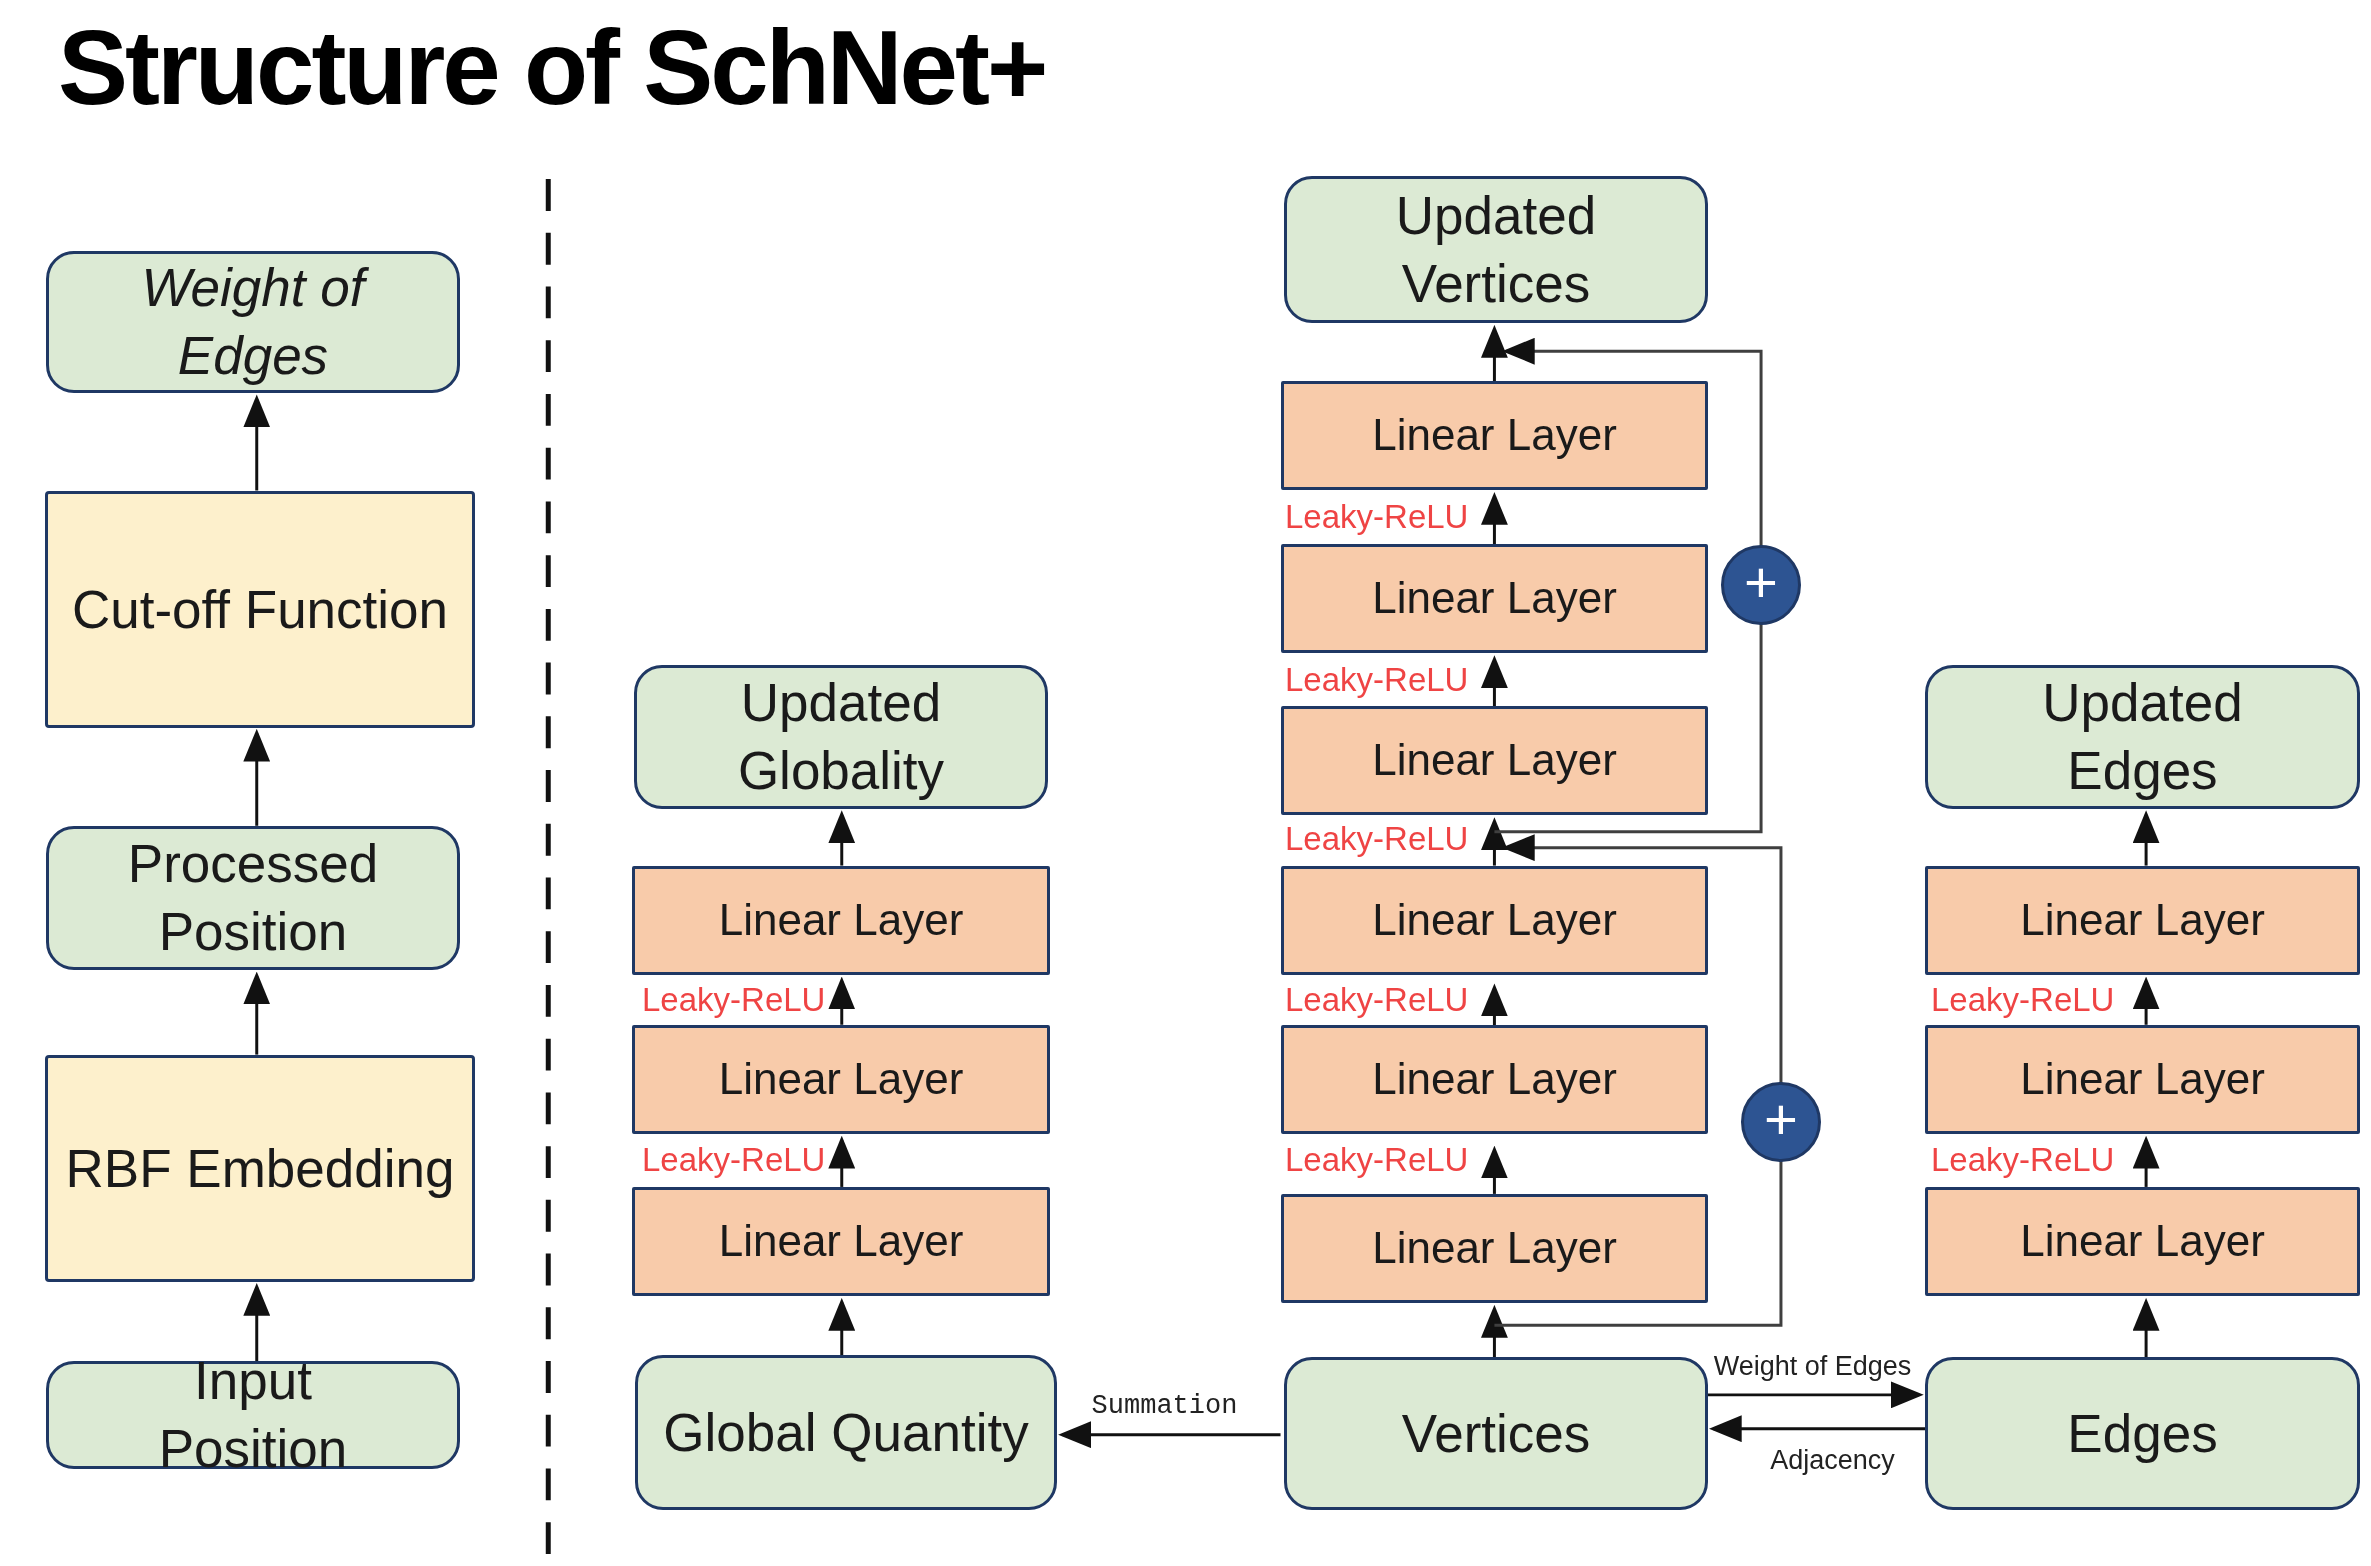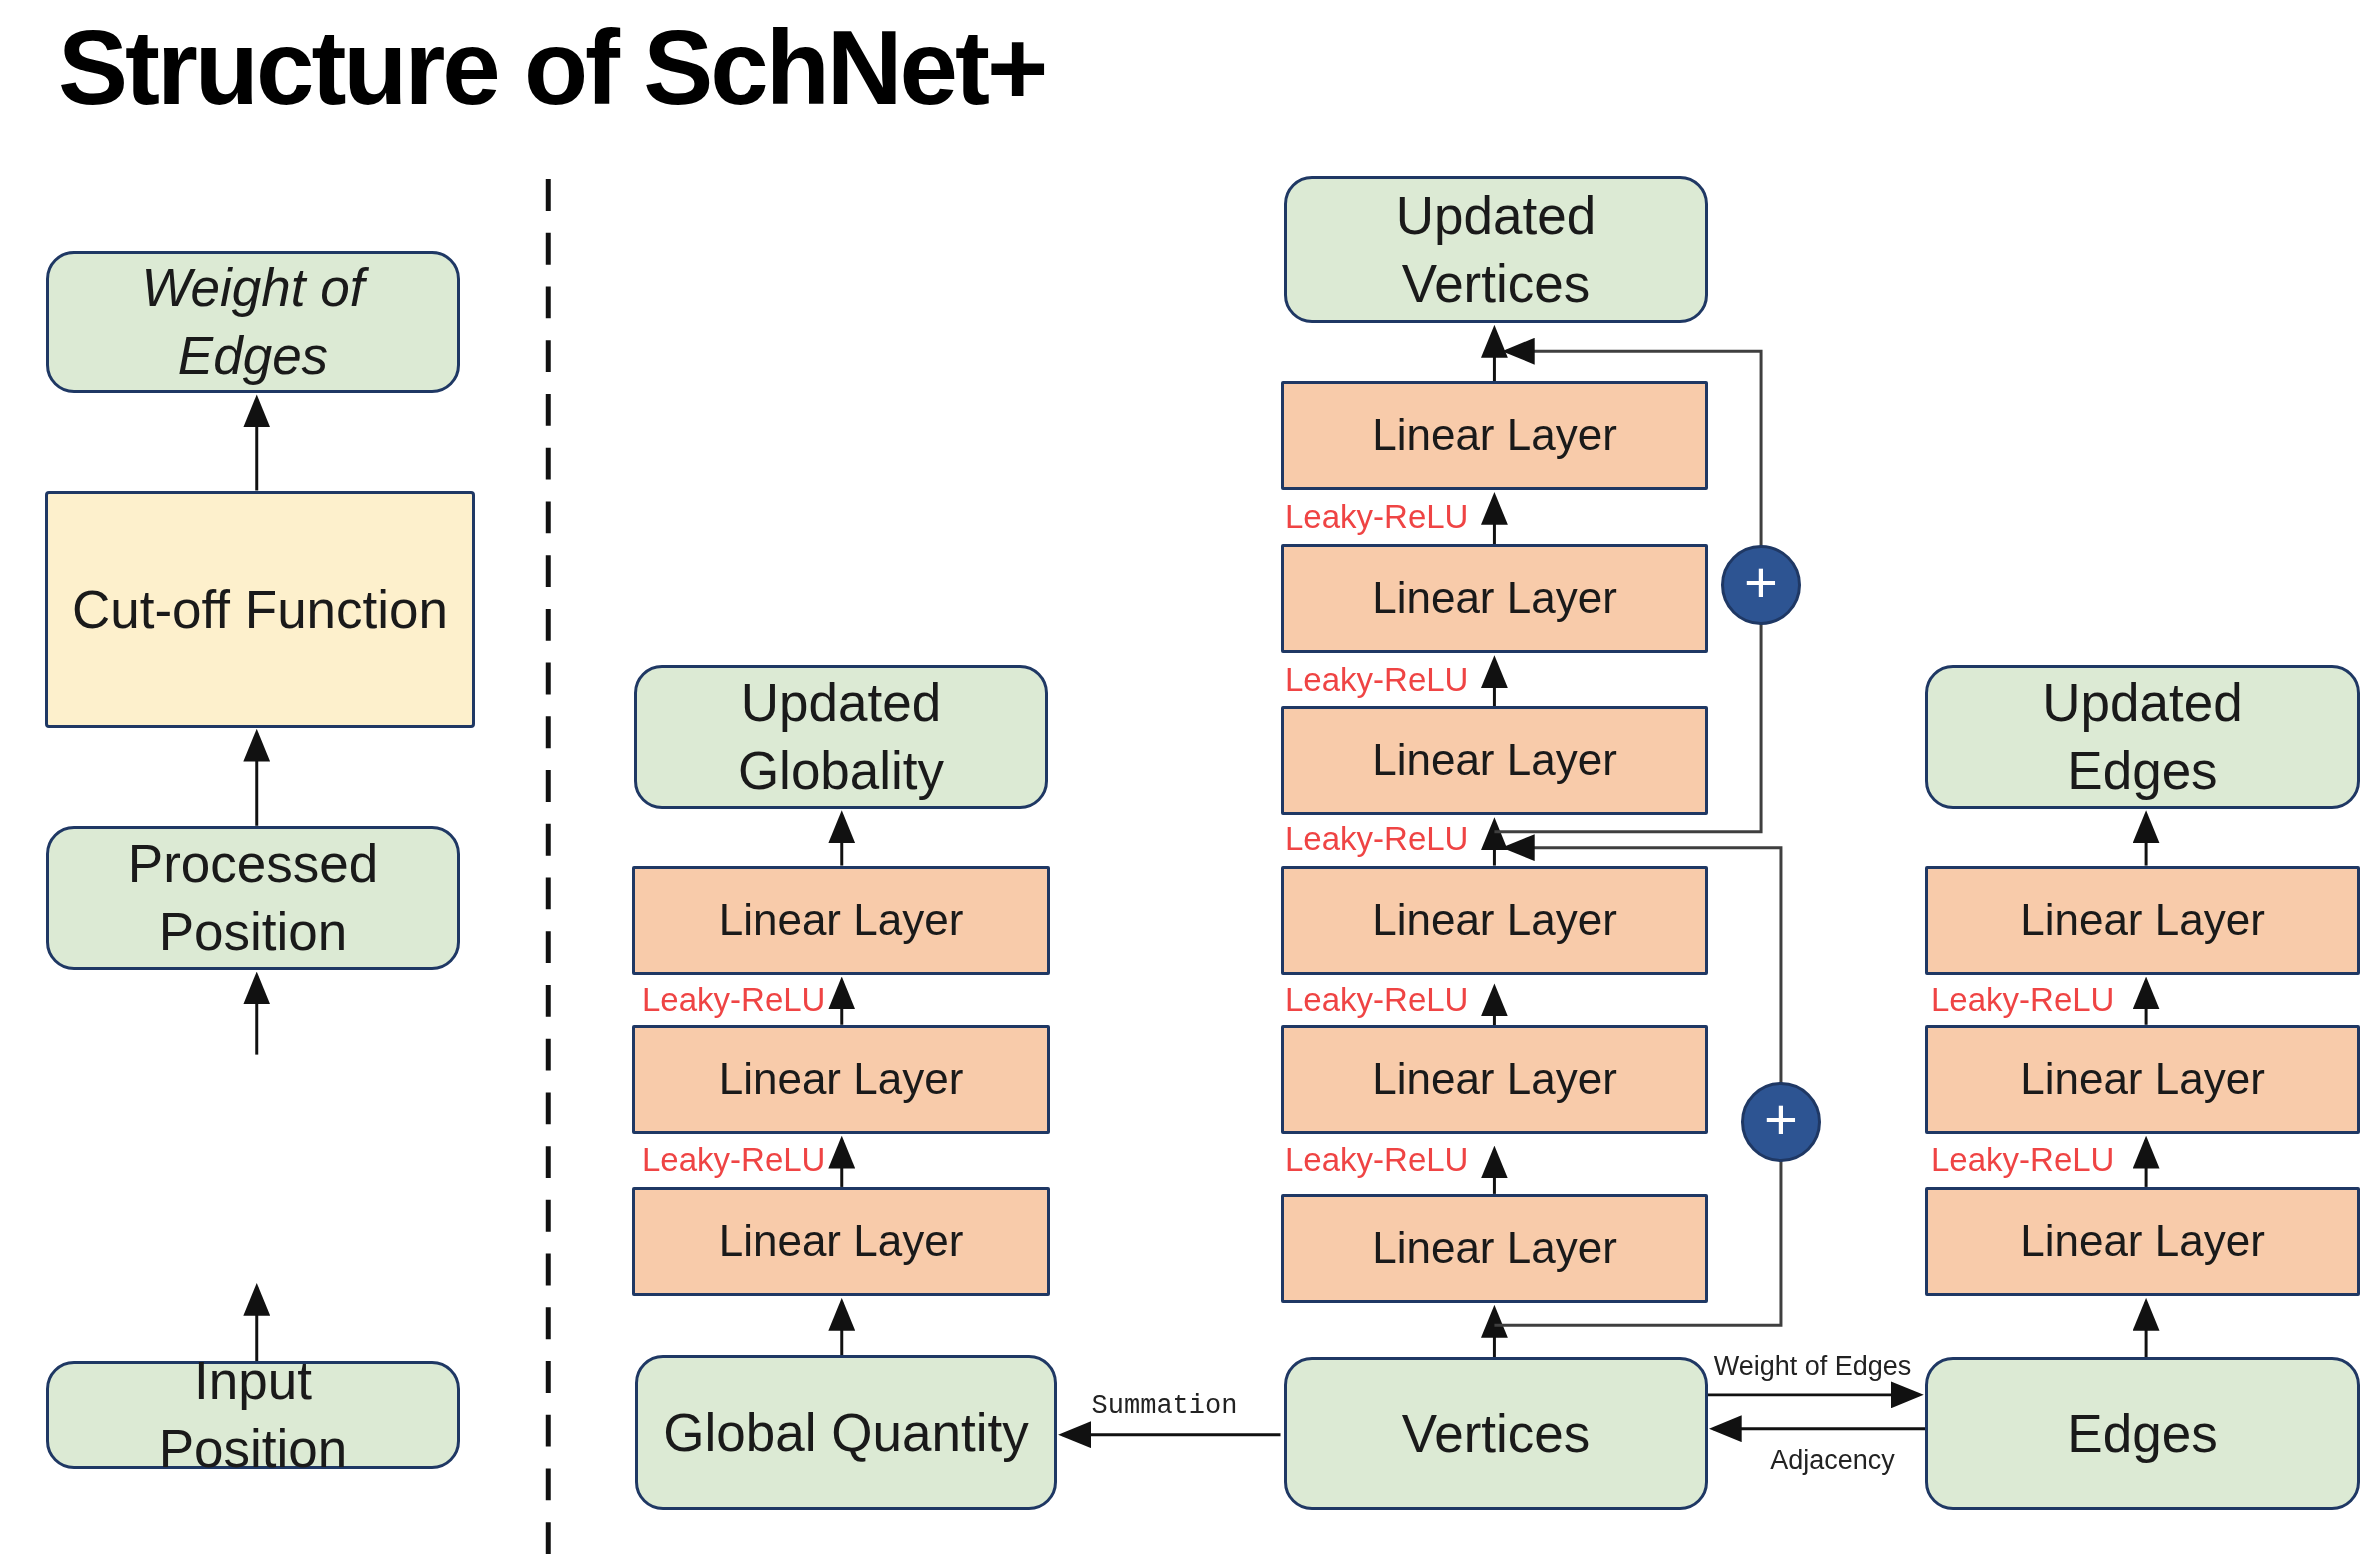--- a/index.html
+++ b/index.html
@@ -86,20 +86,21 @@
 
     <path class="skip" marker-end="url(#ah)" d="M1502 836 H1770 V353 H1514"></path>
     <path class="skip" marker-end="url(#ah)" d="M1502 1332 H1790 V852 H1514"></path>
   </svg>
 
   <div class="box green" style="left:46px;top:251px;width:414px;height:142px;font-style:italic;">Weight of
 Edges</div>
   <div class="box yellow" style="left:45px;top:491px;width:430px;height:237px;">Cut-off Function</div>
   <div class="box green" style="left:46px;top:826px;width:414px;height:144px;">Processed
 Position</div>
+  <div class="box yellow" style="left:45px;top:1055px;width:430px;height:227px;">RBF Embedding</div>
   <div class="box green" style="left:46px;top:1361px;width:414px;height:108px;">Input
 Position</div>
 
   <div class="box green" style="left:634px;top:665px;width:414px;height:144px;">Updated
 Globality</div>
   <div class="box orange" style="left:632px;top:866px;width:418px;height:109px;">Linear Layer</div>
   <div class="box orange" style="left:632px;top:1025px;width:418px;height:109px;">Linear Layer</div>
   <div class="box orange" style="left:632px;top:1187px;width:418px;height:109px;">Linear Layer</div>
   <div class="box green" style="left:635px;top:1355px;width:422px;height:155px;">Global Quantity</div>
   <div class="relu" style="left:642px;top:981px;">Leaky-ReLU</div>

